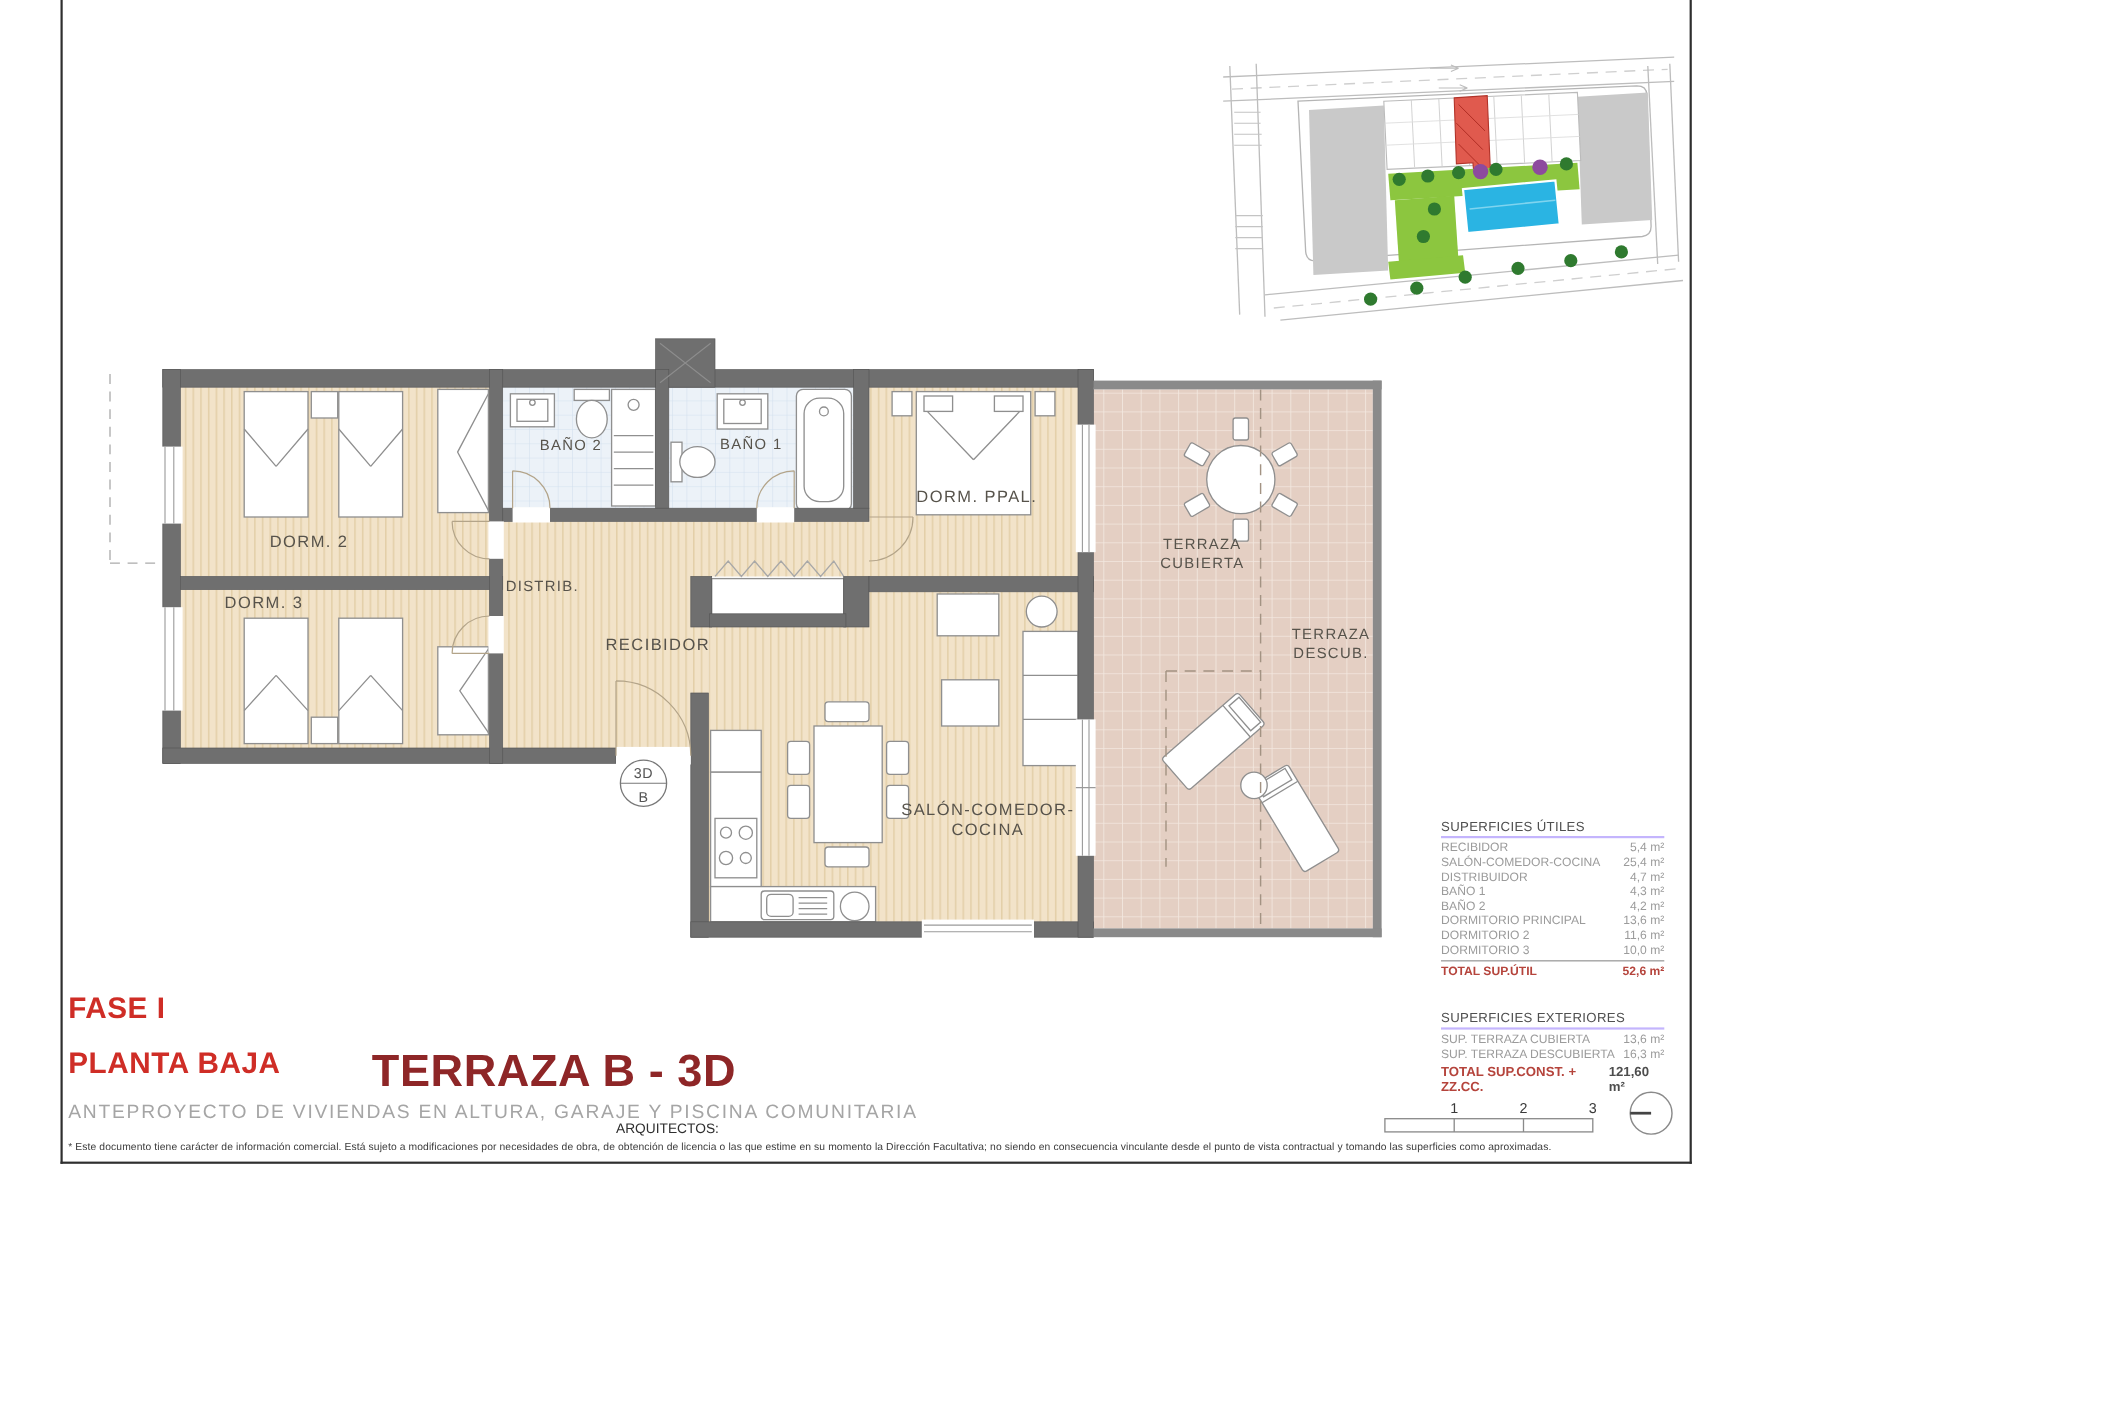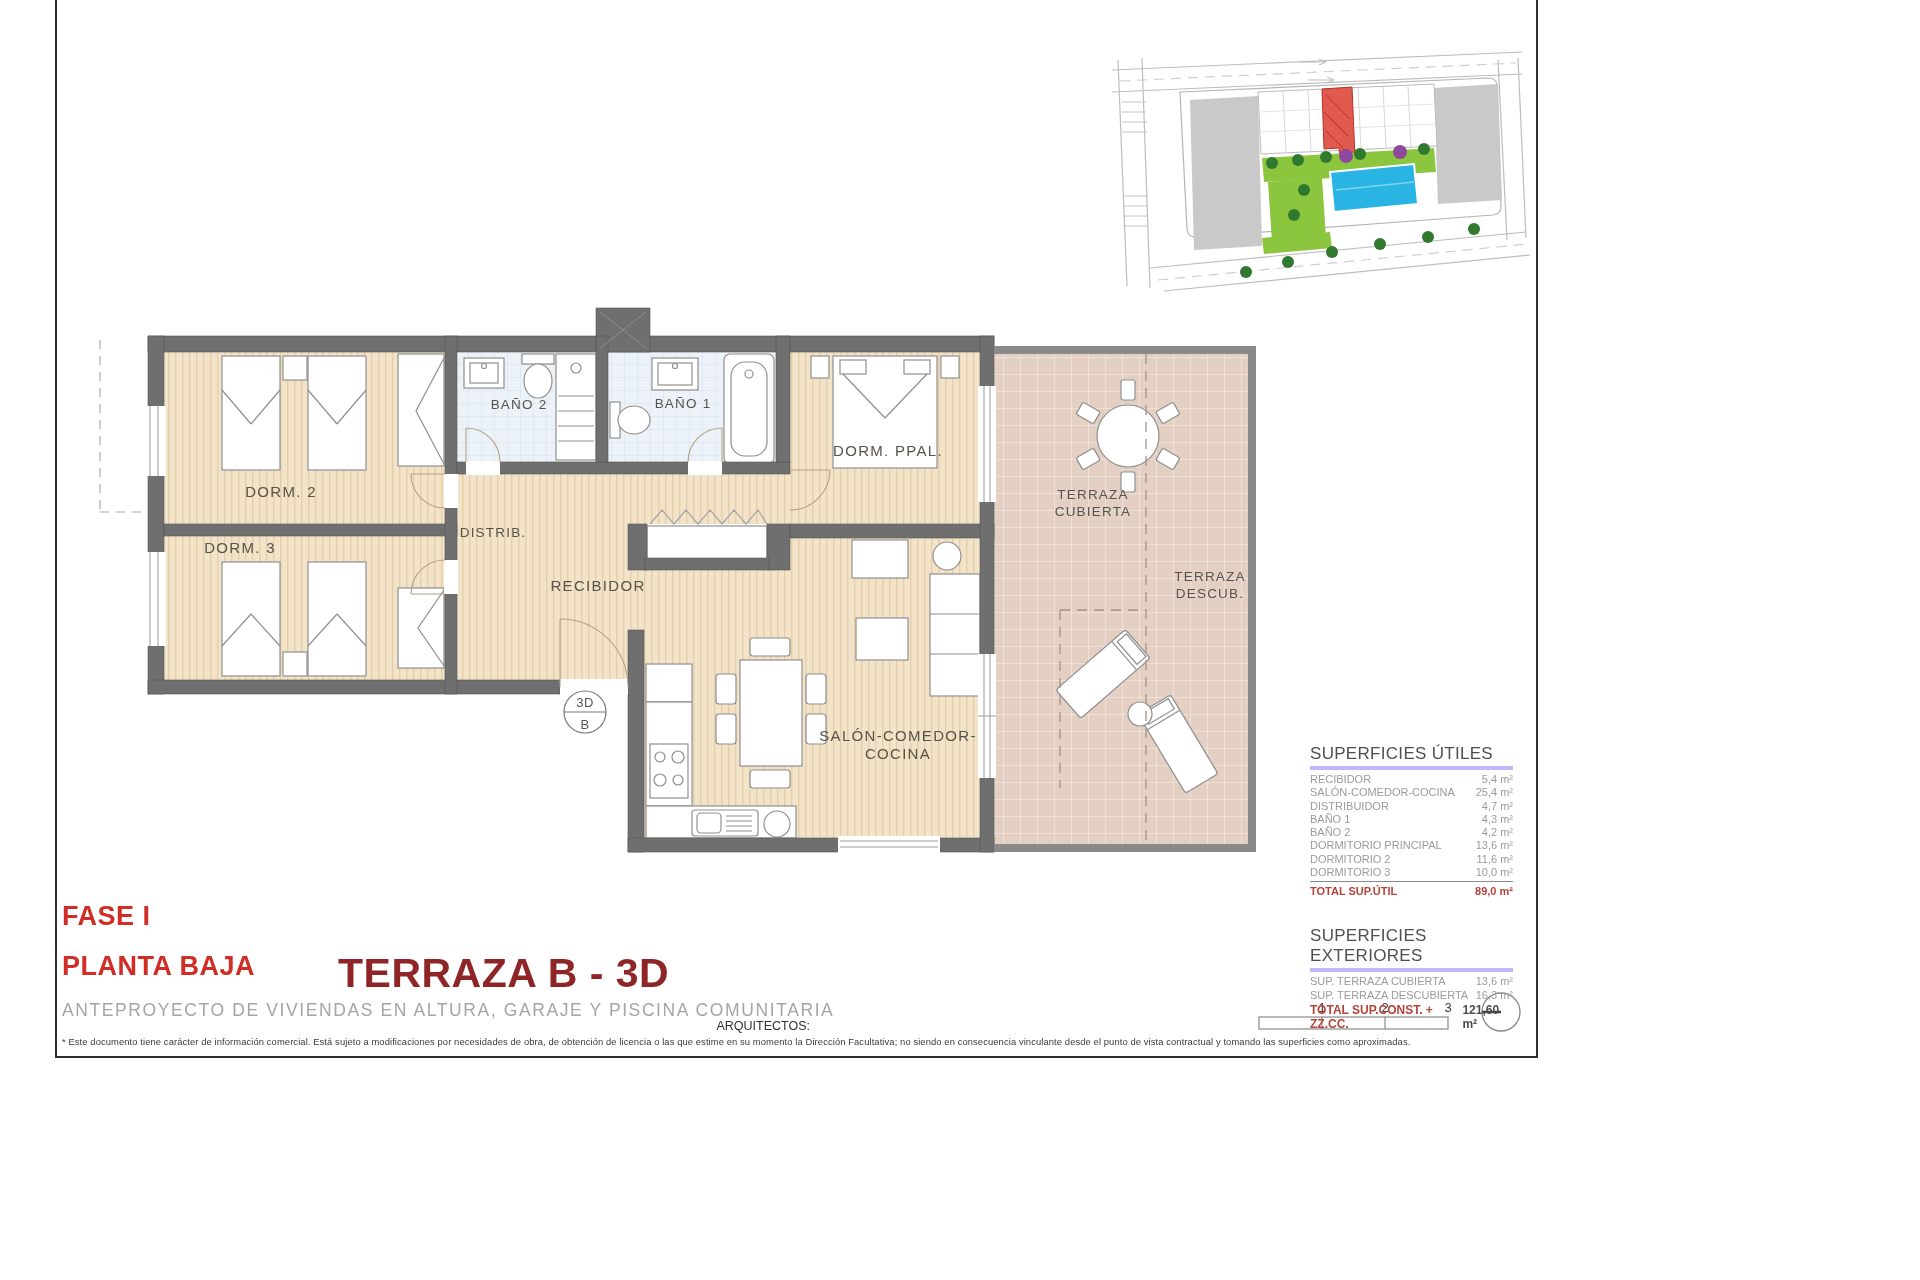--- a/index.html
+++ b/index.html
@@ -14,26 +14,26 @@
   
   .frame{position:absolute;background:#2f2f2f;}
   .frame.left{left:55px;top:0;width:2px;height:1058px;}
   .frame.right{left:1536px;top:0;width:2px;height:1058px;}
   .frame.bottom{left:55px;top:1056px;width:1483px;height:2px;}
 
   
   .t-red{position:absolute;font-weight:bold;color:#cf2d26;font-size:27px;line-height:1;letter-spacing:.5px;}
   .t-maroon{position:absolute;font-weight:bold;color:#8e2627;font-size:41px;line-height:1;letter-spacing:.5px;}
   .t-sub{position:absolute;color:#a5a5a5;font-size:17.5px;letter-spacing:1.6px;}
-  .t-arch{position:absolute;left:560px;top:1019px;width:250px;text-align:right;color:#2f2f2f;font-size:12.5px;}
+  .t-arch{position:absolute;left:560px;top:1019px;width:250px;text-align:left;color:#2f2f2f;font-size:12.5px;}
   .t-disc{position:absolute;left:62px;top:1036px;color:#3a3a3a;font-size:9.4px;white-space:nowrap;letter-spacing:.1px;}
 
   
   .surfaces{position:absolute;left:1310px;top:744px;width:203px;font-size:11px;color:#9b9b9b;}
-  .s-title{font-size:17px;color:#4f4f4f;letter-spacing:.3px;border-bottom:4px solid #c4b5fd;
+  .s-title{font-size:12px;color:#4f4f4f;letter-spacing:.3px;border-bottom:2px solid #c4b5fd;
            padding-bottom:2px;margin-bottom:3px;}
   .s-row{display:flex;justify-content:space-between;line-height:13.3px;}
   .s-row .v{color:#9b9b9b;}
   .s-total{display:flex;justify-content:space-between;border-top:1px solid #8a8a8a;margin-top:2px;
            padding-top:3px;color:#b5443c;font-weight:bold;}
   .s-ext{margin-top:29px;}
   .s-grand{display:flex;justify-content:space-between;margin-top:1px;color:#b5443c;
            font-weight:bold;font-size:12px;}
   .s-grand .v{color:#4d4d4d;}
 </style>
@@ -359,21 +359,21 @@
     <div class="s-row">
         <span>DORMITORIO 2</span>
         <span class="v">11,6 m²</span>
       </div>
     <div class="s-row">
         <span>DORMITORIO 3</span>
         <span class="v">10,0 m²</span>
       </div>
     <div class="s-total">
         <span>TOTAL SUP.ÚTIL</span>
-        <span>89,0 m²</span>
+        <span>52,6 m²</span>
       </div>
 
     <div class="s-title s-ext">SUPERFICIES EXTERIORES</div>
     <div class="s-row">
         <span>SUP. TERRAZA CUBIERTA</span>
         <span class="v">13,6 m²</span>
       </div>
     <div class="s-row">
         <span>SUP. TERRAZA DESCUBIERTA</span>
         <span class="v">16,3 m²</span>

